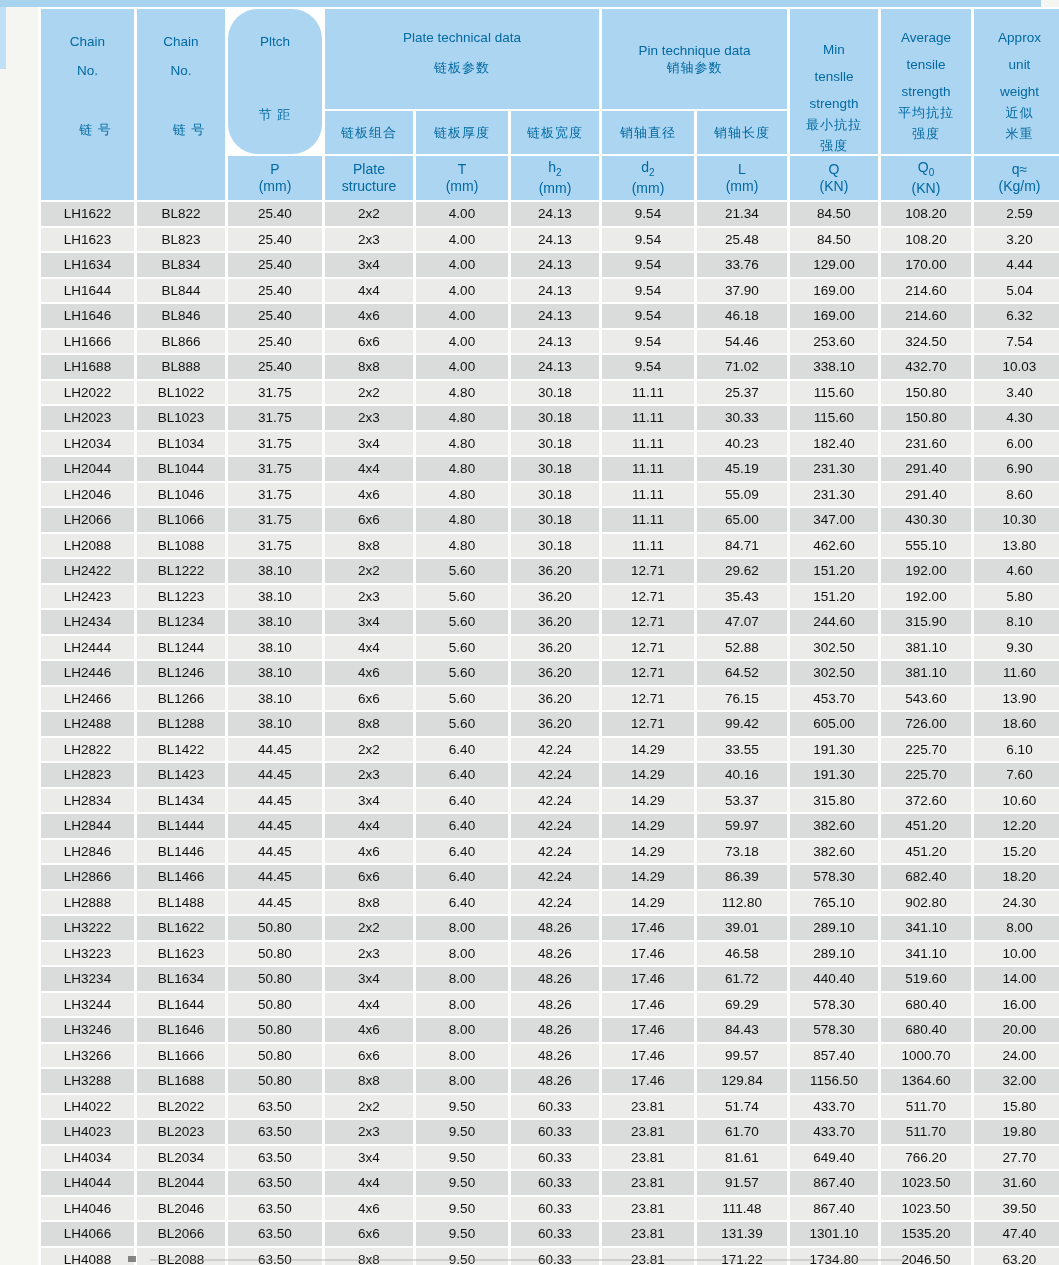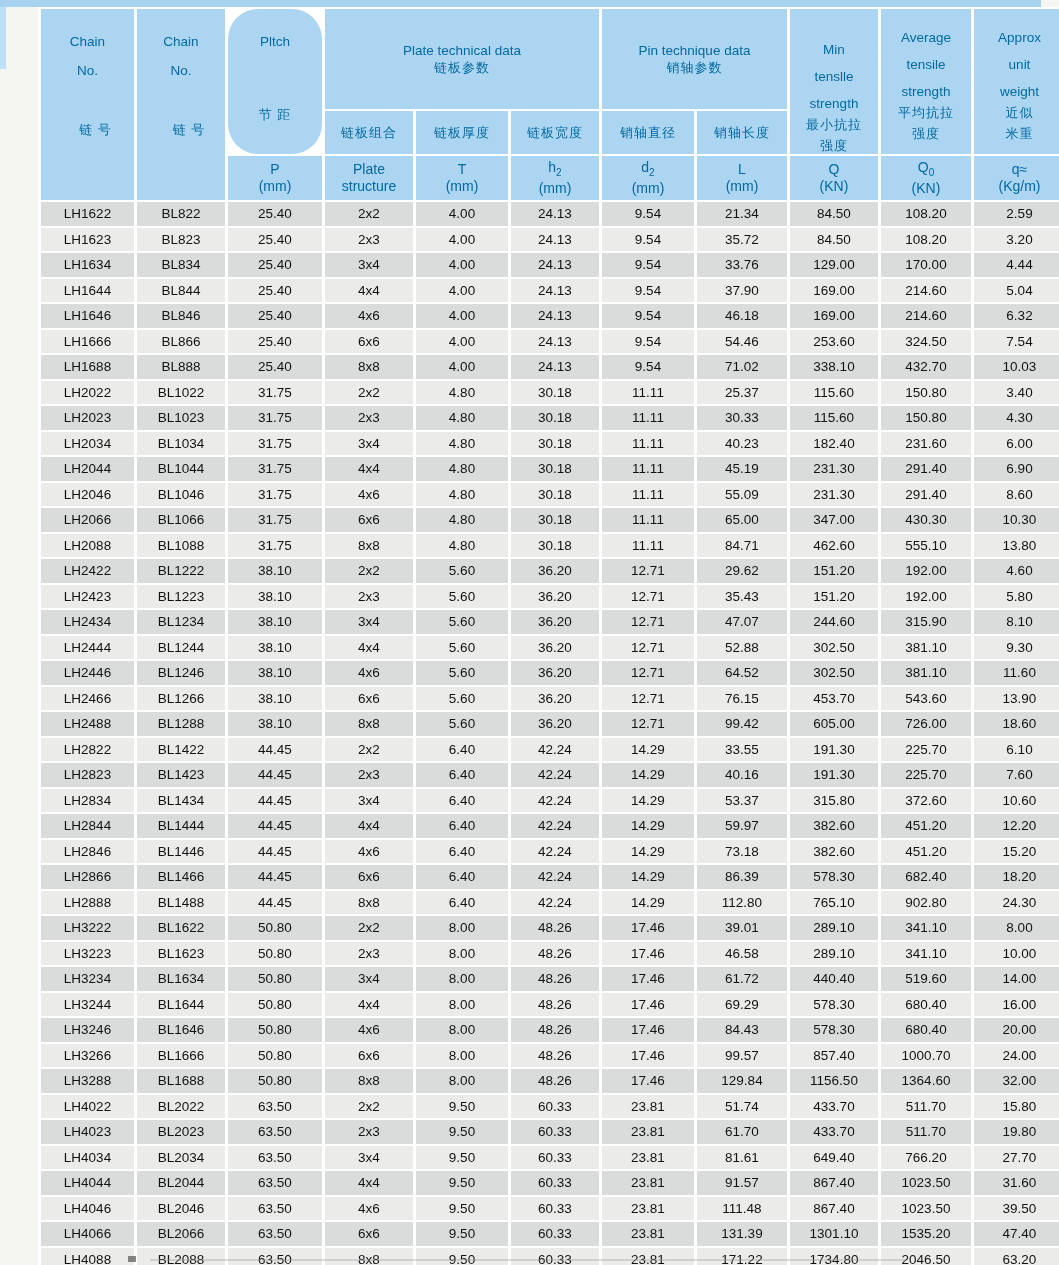--- a/index.html
+++ b/index.html
@@ -111,21 +111,21 @@
               <span class="en">Pltch</span>
             </div>
             <div class="cn-wrap" style="margin: 56px 17px 0px;">
               <span class="cn first-cn">节 距</span>
             </div>
           </th>
           <th class="hA group" colspan="3">
             <div>
               <span class="en">Plate technical data</span>
             </div>
-            <div class="cn-wrap" style="margin: 0px;">
+            <div class="cn-wrap" style="margin: 13px;">
               <span class="cn first-cn">链板参数</span>
             </div>
           </th>
           <th class="hA group" colspan="2">
             <div>
               <span class="en">Pin technique data</span>
             </div>
             <div class="cn-wrap" style="margin: 0px;">
               <span class="cn first-cn">销轴参数</span>
             </div>
@@ -235,21 +235,21 @@
           <td>2.59</td>
         </tr>
         <tr class="even">
           <td>LH1623</td>
           <td>BL823</td>
           <td>25.40</td>
           <td>2x3</td>
           <td>4.00</td>
           <td>24.13</td>
           <td>9.54</td>
-          <td>35.72</td>
+          <td>25.48</td>
           <td>84.50</td>
           <td>108.20</td>
           <td>3.20</td>
         </tr>
         <tr class="odd">
           <td>LH1634</td>
           <td>BL834</td>
           <td>25.40</td>
           <td>3x4</td>
           <td>4.00</td>

